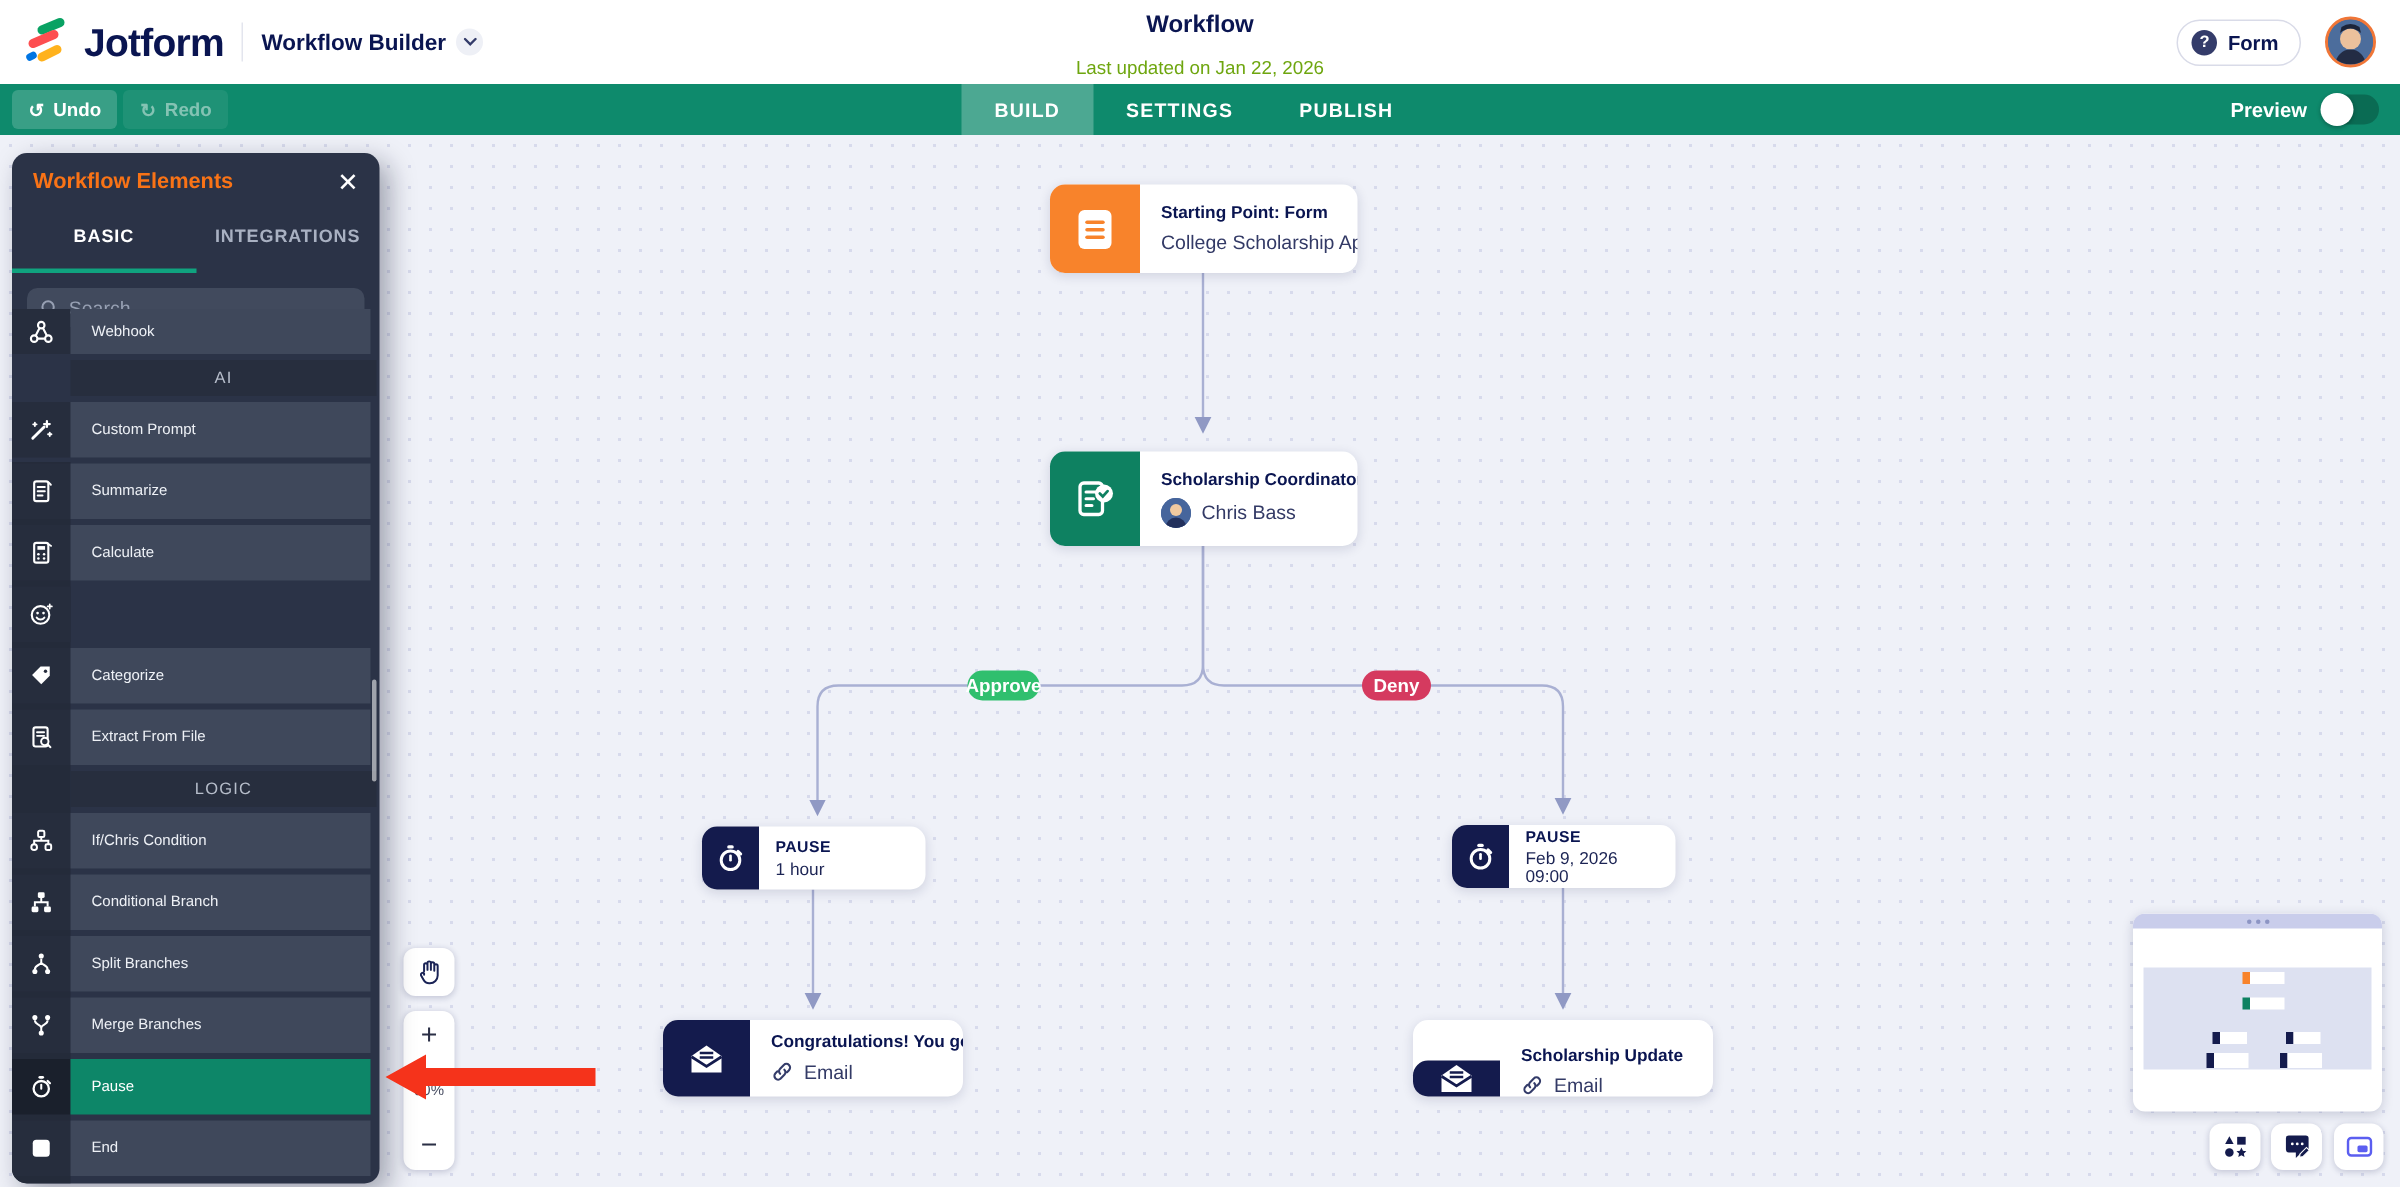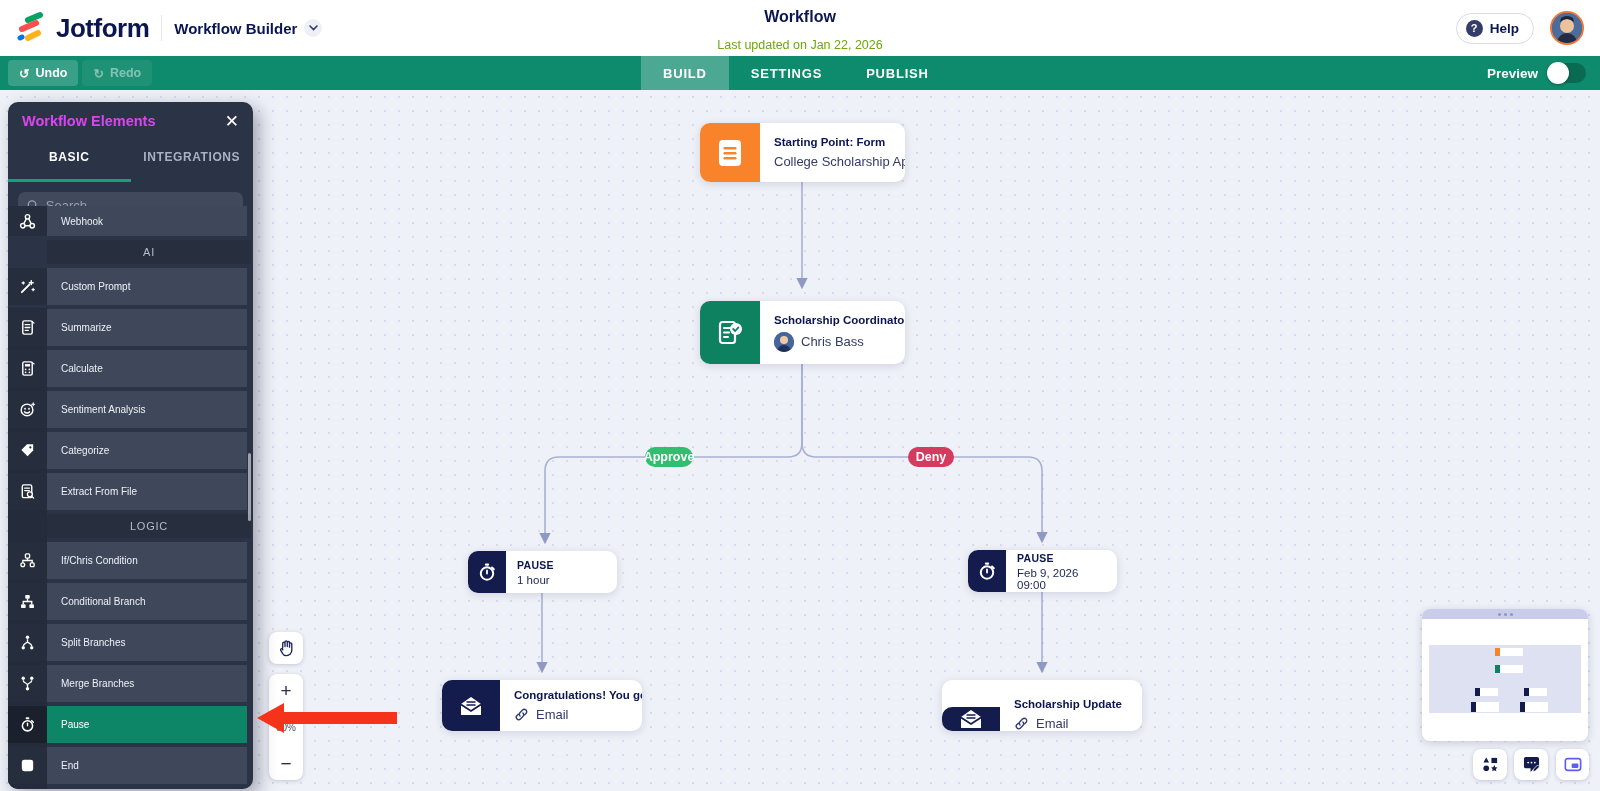--- a/index.html
+++ b/index.html
@@ -50,21 +50,21 @@
   .mini-avatar { width:20px; height:20px; border-radius:50%; overflow:hidden; background:#46659c; flex:none; }
   .pause-title { font-size:10.5px; font-weight:bold; color:#0a1551; letter-spacing:0.3px; }
   .pause-sub { font-size:11.5px; color:#1c2454; margin-top:3px; }
 
   .pill { position:absolute; height:20px; border-radius:10px; color:#fff; font-size:12.5px; font-weight:bold; display:flex; align-items:center; justify-content:center; z-index:4; cursor:pointer; }
 
   
   .panel { position:absolute; left:8px; top:102px; width:245px; height:687px; background:#2b3347; border-radius:10px; box-shadow:6px 6px 18px rgba(10,15,40,0.35); z-index:10; overflow:hidden; }
   .panel-rail { position:absolute; left:0; top:206px; bottom:0; width:39px; background:#242b3a; }
   .panel-head { position:absolute; top:0; left:0; right:0; height:38px; display:flex; align-items:center; justify-content:space-between; padding:0 14px; }
-  .panel-title { color:#d946ef; font-size:14.5px; font-weight:bold; }
+  .panel-title { color:#f97316; font-size:14.5px; font-weight:bold; }
   .panel-close { color:#fff; font-size:17px; cursor:pointer; line-height:1; }
   .panel-tabs { position:absolute; top:38px; left:0; right:0; height:34px; display:flex; }
   .panel-tab { flex:1; display:flex; align-items:center; justify-content:center; font-size:12px; font-weight:bold; letter-spacing:0.6px; color:#a9b1c2; cursor:pointer; position:relative; }
   .panel-tab.active { color:#ffffff; }
   .panel-tab.active::after { content:""; position:absolute; left:0; right:0; bottom:-8px; height:3px; background:#10a37f; }
   .search-wrap { position:absolute; top:90px; left:10px; width:225px; height:26px; background:#414a5d; border-radius:7px; display:flex; align-items:center; padding:0 9px; gap:7px; }
   .search-wrap input { background:transparent; border:none; outline:none; color:#e6e9f0; font-size:13px; width:100%; font-family:"Liberation Sans",sans-serif; }
   .search-wrap input::placeholder { color:#97a0b3; }
   .plist { position:absolute; top:104px; left:0; right:0; }
   .prow { display:flex; height:37px; margin-bottom:4px; cursor:pointer; }
@@ -245,21 +245,21 @@
       </span>
     </div>
   </div>
   <div class="hdr-center">
     <div class="hdr-title">Workflow</div>
     <div class="hdr-sub">Last updated on Jan 22, 2026</div>
   </div>
   <div class="hdr-right">
     <div class="help-btn">
       <span class="q-circle">?</span>
-      <span>Help</span>
+      <span>Form</span>
     </div>
     <div class="avatar">
       <svg width="30" height="30" viewBox="0 0 30 30">
           <rect width="30" height="30" fill="#4c6d9c"></rect>
           <circle cx="15" cy="13" r="7" fill="#ecc19c"></circle>
           <path d="M8 9 q7-6 14 0 l-1-4 q-6-4-12 0 Z" fill="#1d2438"></path>
           <path d="M5 30 a10 10 0 0 1 20 0 Z" fill="#232c44"></path>
         </svg>
     </div>
   </div>
@@ -364,21 +364,20 @@
     <div class="prow">
       <div class="icell">
           <svg width="17" height="17" viewBox="0 0 18 18">
             <circle cx="8.5" cy="9.5" r="6.2" stroke="#fff" stroke-width="1.5" fill="none"></circle>
             <circle cx="6.4" cy="8.2" r="0.95" fill="#fff"></circle>
             <circle cx="10.6" cy="8.2" r="0.95" fill="#fff"></circle>
             <path d="M5.8 11.4 a3.4 3.4 0 0 0 5.4 0" stroke="#fff" stroke-width="1.4" fill="none" stroke-linecap="round"></path>
             <path d="M15 2 v3 M13.5 3.5 h3" stroke="#fff" stroke-width="1.2" stroke-linecap="round"></path>
           </svg>
         </div>
-      <div class="lcell">Sentiment Analysis</div>
     </div>
 
     <div class="prow">
       <div class="icell">
           <svg width="17" height="17" viewBox="0 0 18 18">
             <path d="M2.5 8.5 L8.5 2.5 H15 V9 L9 15 Z" fill="#fff"></path>
             <circle cx="12" cy="5.8" r="1.2" fill="#262d3d"></circle>
           </svg>
         </div>
       <div class="lcell">Categorize</div>

